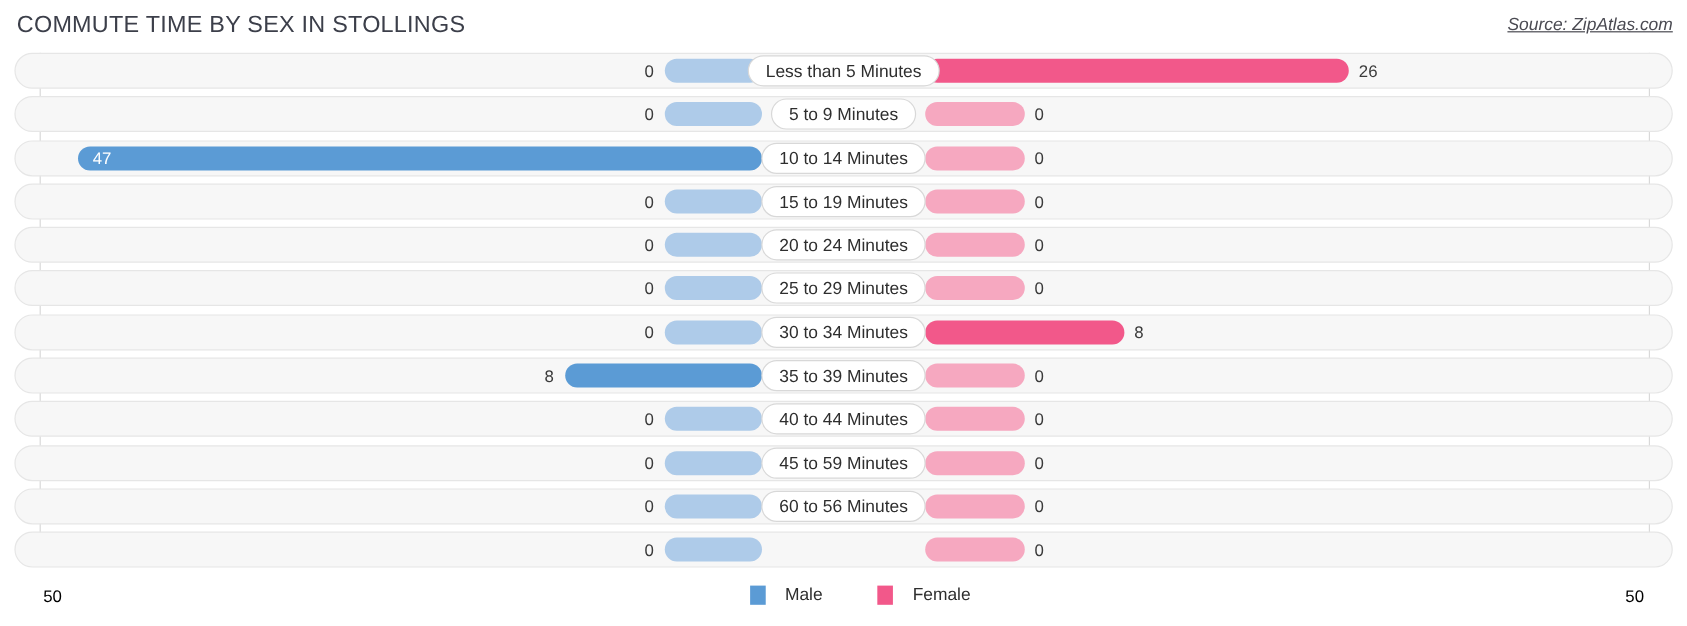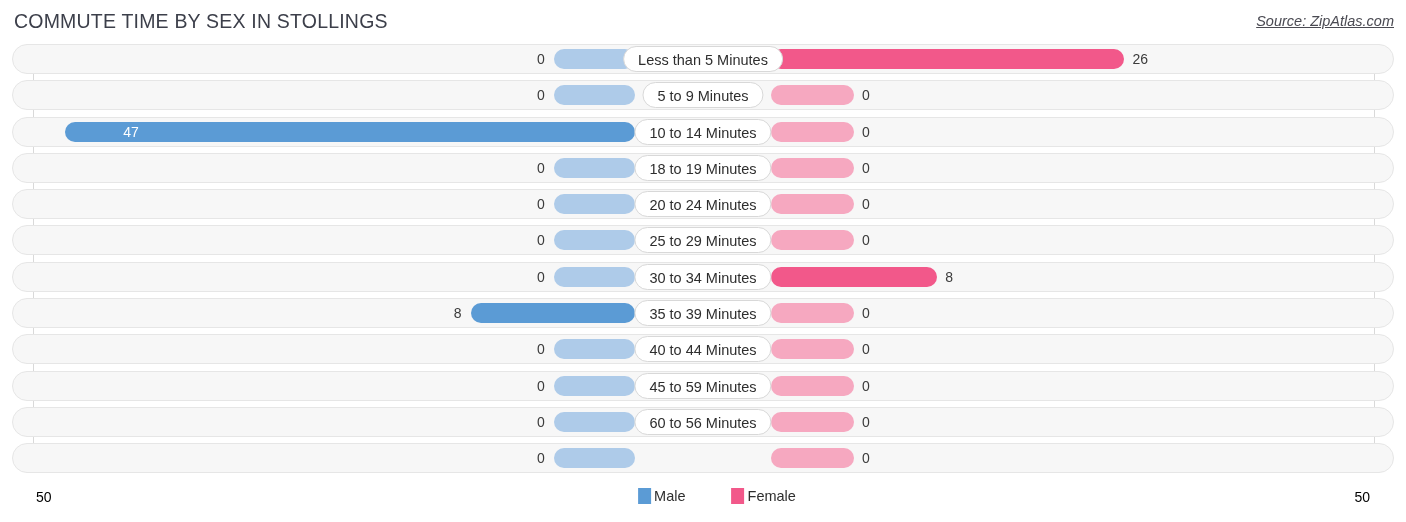--- a/index.html
+++ b/index.html
@@ -118,21 +118,20 @@
   .val {
     position: absolute;
     top: 6px;
     font-size: 14px;
     color: #3b3b3b;
     line-height: 18px;
     white-space: nowrap;
   }
   .val.inside {
     color: #ffffff;
-    margin-left: 46px;
   }
 
   
   .cat-pill {
     position: absolute;
     top: 2px;
     height: 26px;
     line-height: 26px;
     background: #ffffff;
     border: 1px solid #d8d8d8;
@@ -170,21 +169,21 @@
     top: 4px;
     transform: translateX(-50%);
     display: flex;
     align-items: center;
     gap: 18px;
     white-space: nowrap;
   }
   .legend-item {
     display: flex;
     align-items: center;
-    gap: 3px;
+    gap: 16px;
     padding-left: 28px;
   }
   .swatch {
     width: 13px;
     height: 16px;
     display: inline-block;
   }
   .swatch.male   { background: #5b9bd5; }
   .swatch.female { background: #f2588a; }
   .legend-text {
@@ -229,21 +228,21 @@
           <div class="val inside" style="left: 77.2px;">47</div>
           <div class="val" style="left: 862px;">0</div>
           <div class="cat-pill">10 to 14 Minutes</div>
         </div>
         <div class="row">
           <div class="row-track"></div>
           <div class="bar male" style="left: 554px; width: 81px;"></div>
           <div class="bar female" style="left: 771px; width: 83px;"></div>
           <div class="val" style="left: 537px;">0</div>
           <div class="val" style="left: 862px;">0</div>
-          <div class="cat-pill">18 to 19 Minutes</div>
+          <div class="cat-pill">15 to 19 Minutes</div>
         </div>
         <div class="row">
           <div class="row-track"></div>
           <div class="bar male" style="left: 554px; width: 81px;"></div>
           <div class="bar female" style="left: 771px; width: 83px;"></div>
           <div class="val" style="left: 537px;">0</div>
           <div class="val" style="left: 862px;">0</div>
           <div class="cat-pill">20 to 24 Minutes</div>
         </div>
         <div class="row">

